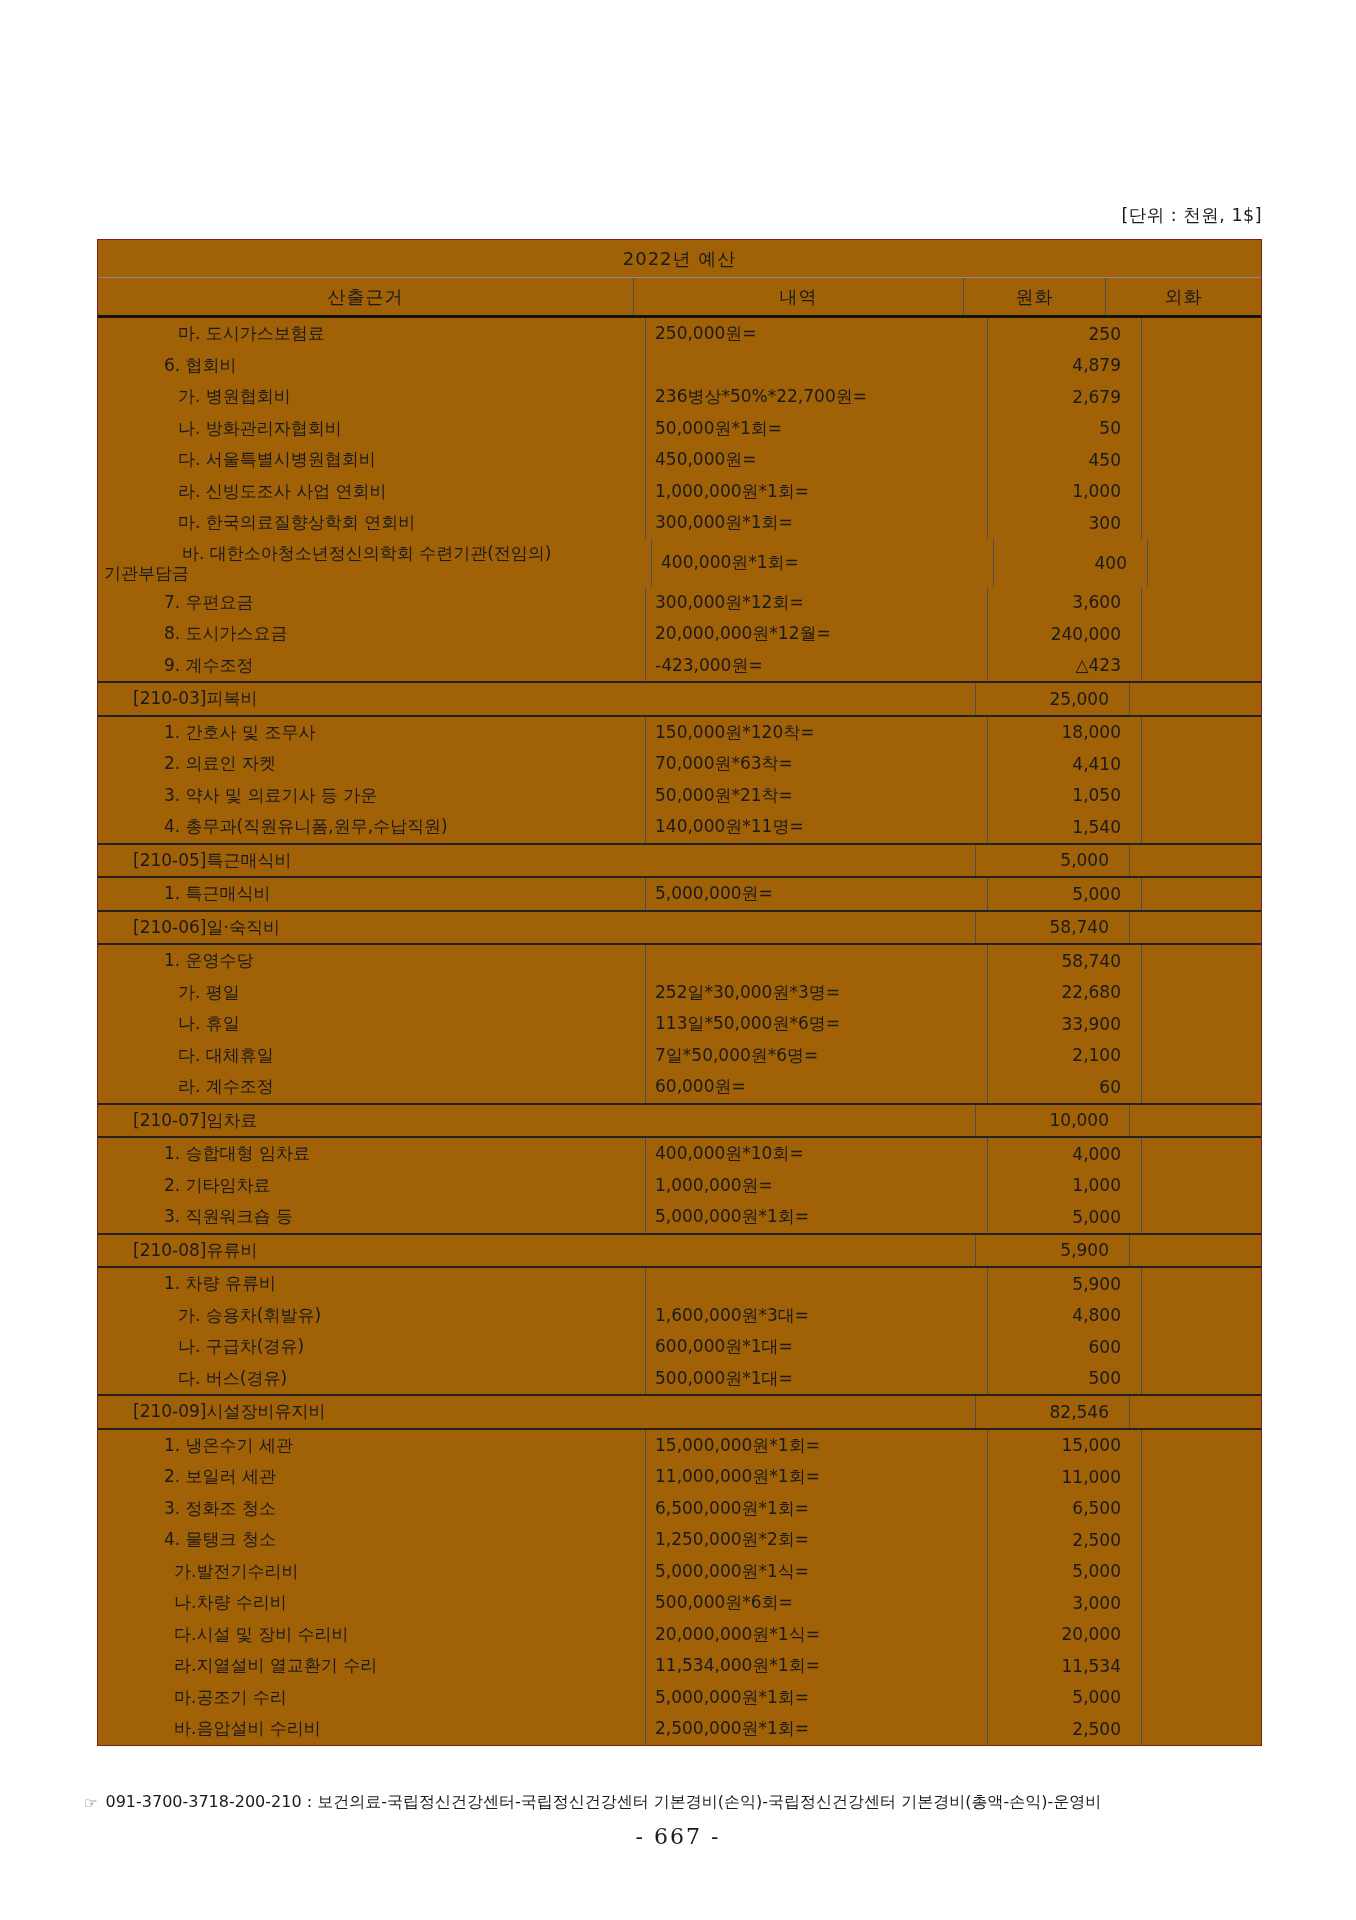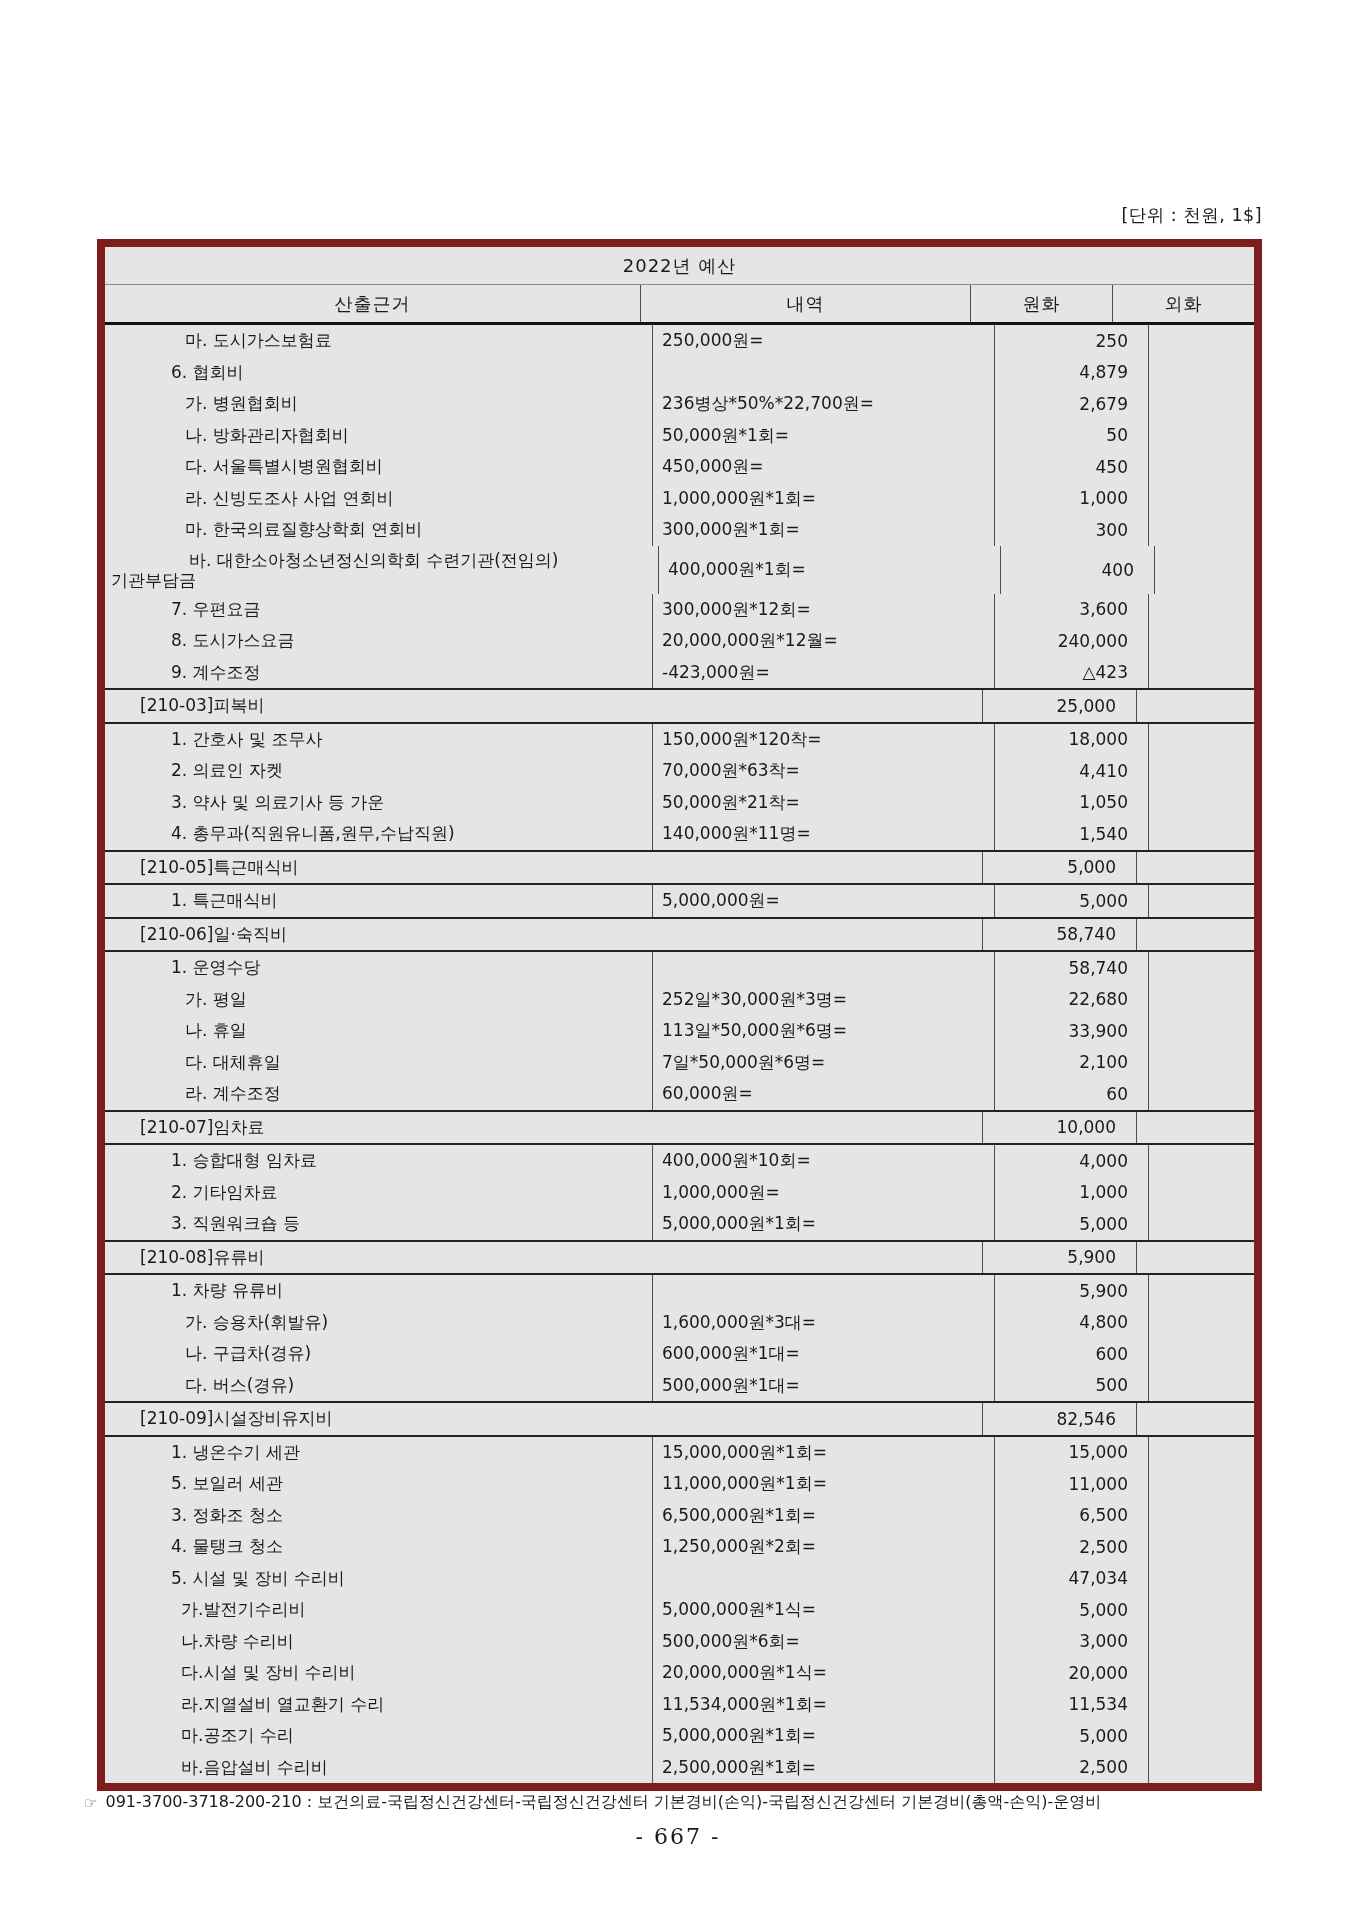--- a/index.html
+++ b/index.html
@@ -19,23 +19,23 @@
     width: 1165px;
     text-align: right;
     font-size: 17.5px;
     letter-spacing: 0.5px;
   }
   .budget-table {
     position: absolute;
     left: 97px;
     top: 239px;
     width: 1165px;
-    border: 8px solid #7f1d1d;
+    border: 1px solid #7f1d1d;
     box-sizing: border-box;
-    background: #e5e5e5;
+    background: #a16207;
   }
   .title-row {
     height: 37px;
     display: flex;
     align-items: center;
     justify-content: center;
     font-size: 18px;
     letter-spacing: 1px;
     border-bottom: 1px solid #8a8a8a;
   }
@@ -358,41 +358,35 @@
           </div>
         </div>
         <div class="block">
           <div class="row t-num">
             <div class="c c-detail">1. 냉온수기 세관</div>
             <div class="c c-calc">15,000,000원*1회=</div>
             <div class="c c-krw">15,000</div>
             <div class="c c-fx"></div>
           </div>
           <div class="row t-num">
-            <div class="c c-detail">5. 보일러 세관</div>
+            <div class="c c-detail">2. 보일러 세관</div>
             <div class="c c-calc">11,000,000원*1회=</div>
             <div class="c c-krw">11,000</div>
             <div class="c c-fx"></div>
           </div>
           <div class="row t-num">
             <div class="c c-detail">3. 정화조 청소</div>
             <div class="c c-calc">6,500,000원*1회=</div>
             <div class="c c-krw">6,500</div>
             <div class="c c-fx"></div>
           </div>
           <div class="row t-num">
             <div class="c c-detail">4. 물탱크 청소</div>
             <div class="c c-calc">1,250,000원*2회=</div>
             <div class="c c-krw">2,500</div>
-            <div class="c c-fx"></div>
-          </div>
-          <div class="row t-num">
-            <div class="c c-detail">5. 시설 및 장비 수리비</div>
-            <div class="c c-calc"></div>
-            <div class="c c-krw">47,034</div>
             <div class="c c-fx"></div>
           </div>
           <div class="row t-tlet">
             <div class="c c-detail">가.발전기수리비</div>
             <div class="c c-calc">5,000,000원*1식=</div>
             <div class="c c-krw">5,000</div>
             <div class="c c-fx"></div>
           </div>
           <div class="row t-tlet">
             <div class="c c-detail">나.차량 수리비</div>

